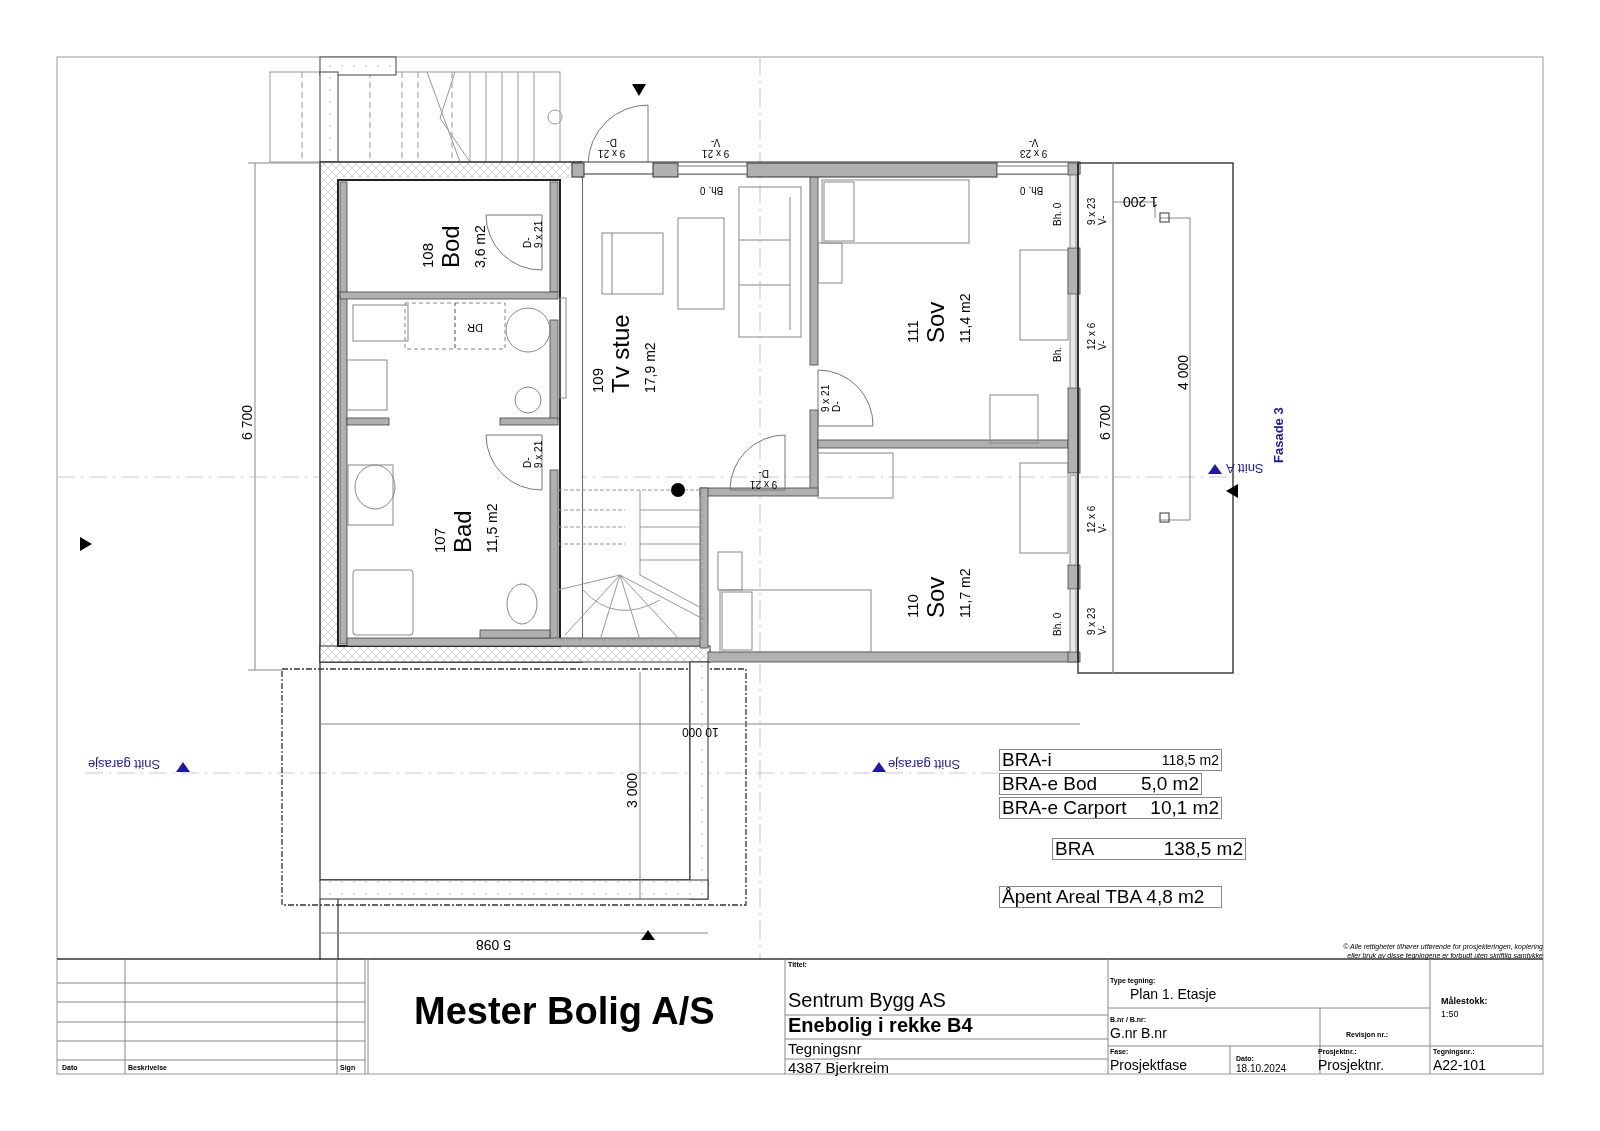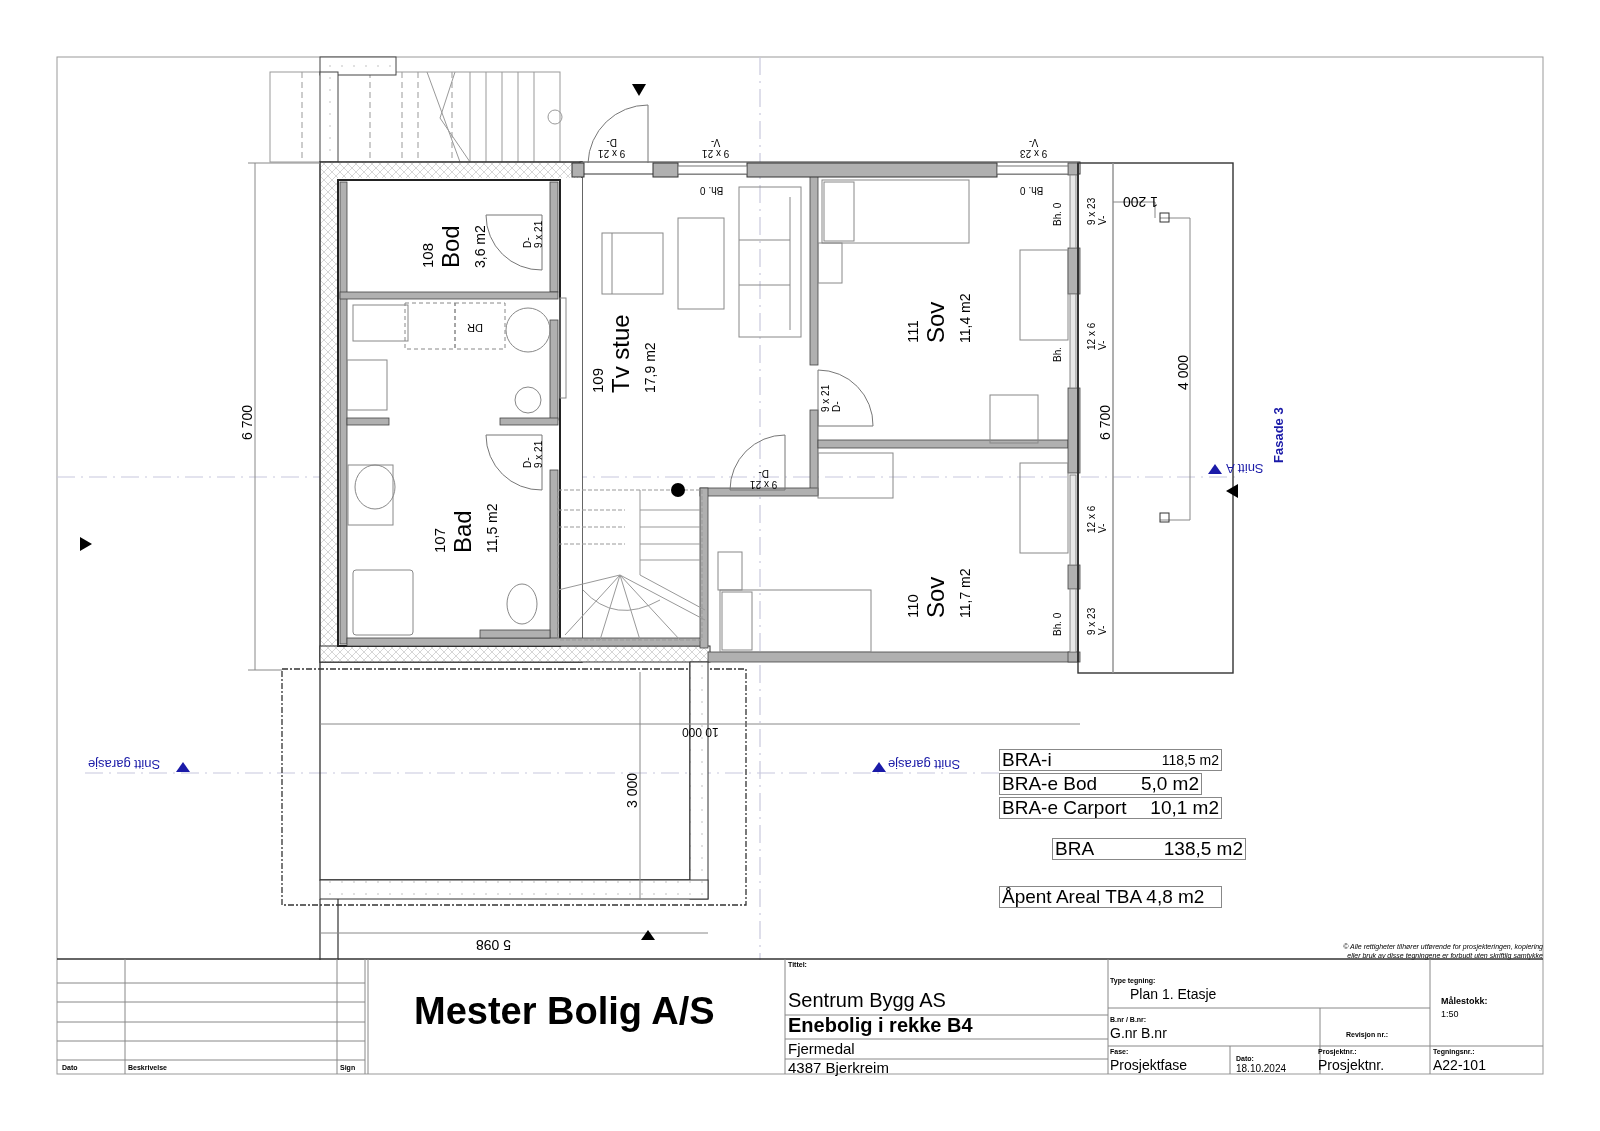--- a/index.html
+++ b/index.html
@@ -358,21 +358,21 @@
 
 <span class="t tb-label" style="left:62px; top:1064px;">Dato</span>
 <span class="t tb-label" style="left:128px; top:1064px;">Beskrivelse</span>
 <span class="t tb-label" style="left:340px; top:1064px;">Sign</span>
 
 <span class="t brand" style="left:414px; top:992px;">Mester Bolig A/S</span>
 
 <span class="t tb-label" style="left:788px; top:961px;">Tittel:</span>
 <span class="t" style="left:788px; top:990px; font-size:20px;">Sentrum Bygg AS</span>
 <span class="t" style="left:788px; top:1015px; font-size:20px; font-weight:bold;">Enebolig i rekke B4</span>
-<span class="t" style="left:788px; top:1041px; font-size:15px;">Fjermedal</span>
+<span class="t" style="left:788px; top:1041px; font-size:15px;">Tegningsnr</span>
 <span class="t" style="left:788px; top:1060px; font-size:15px;">4387 Bjerkreim</span>
 
 <span class="t tb-label" style="left:1110px; top:977px;">Type tegning:</span>
 <span class="t tb-val" style="left:1110px; top:987px;margin-left:20px;">Plan 1. Etasje</span>
 
 <span class="t tb-label" style="left:1110px; top:1016px;">B.nr / B.nr:</span>
 <span class="t tb-val" style="left:1110px; top:1026px;">G.nr  B.nr</span>
 
 <span class="t tb-label" style="left:1346px; top:1031px;">Revisjon nr.:</span>
 

